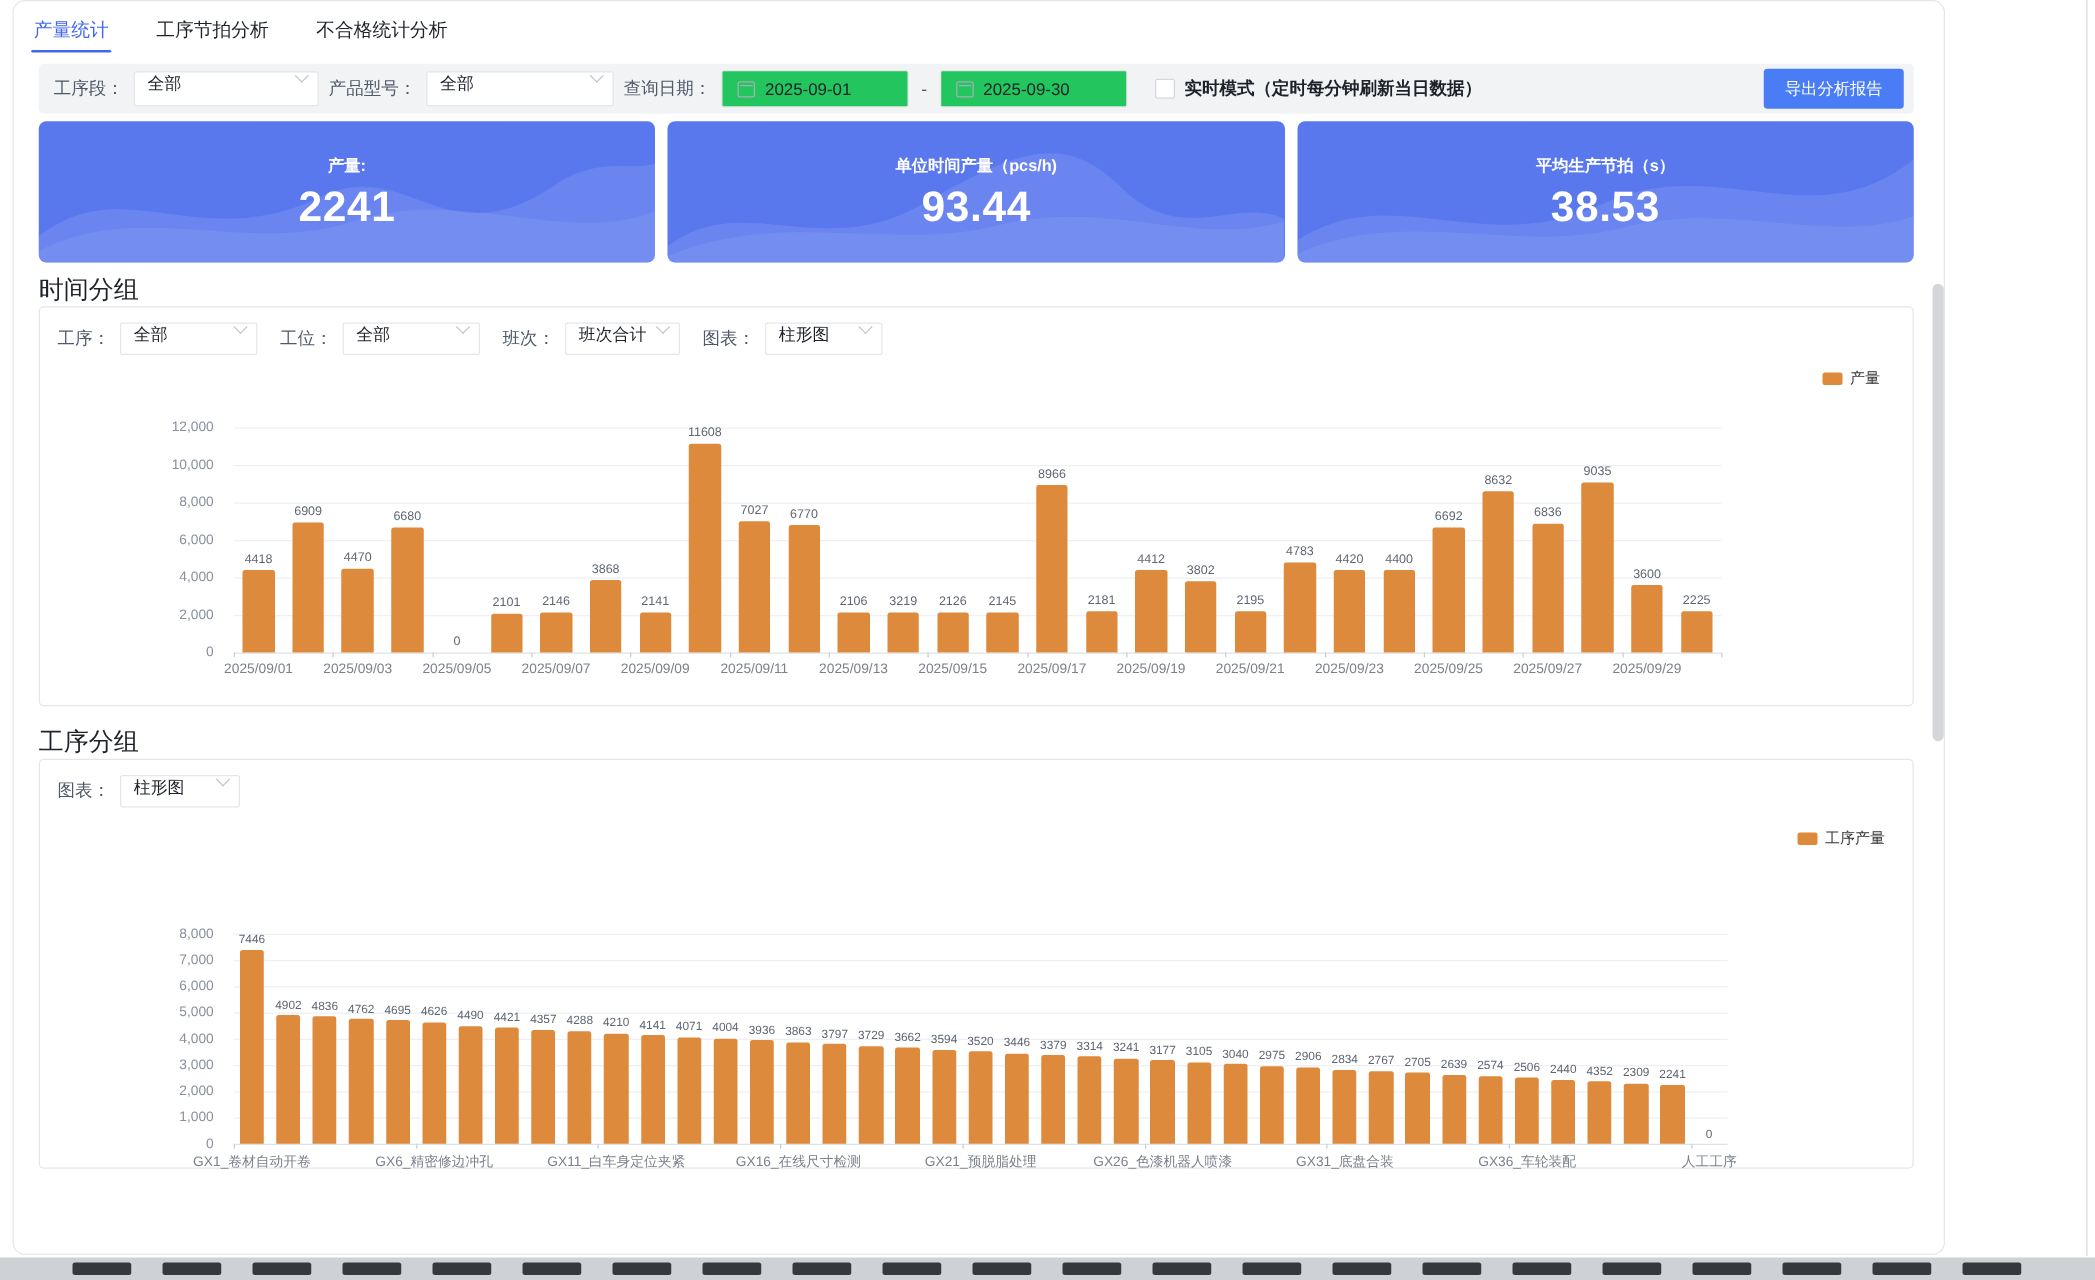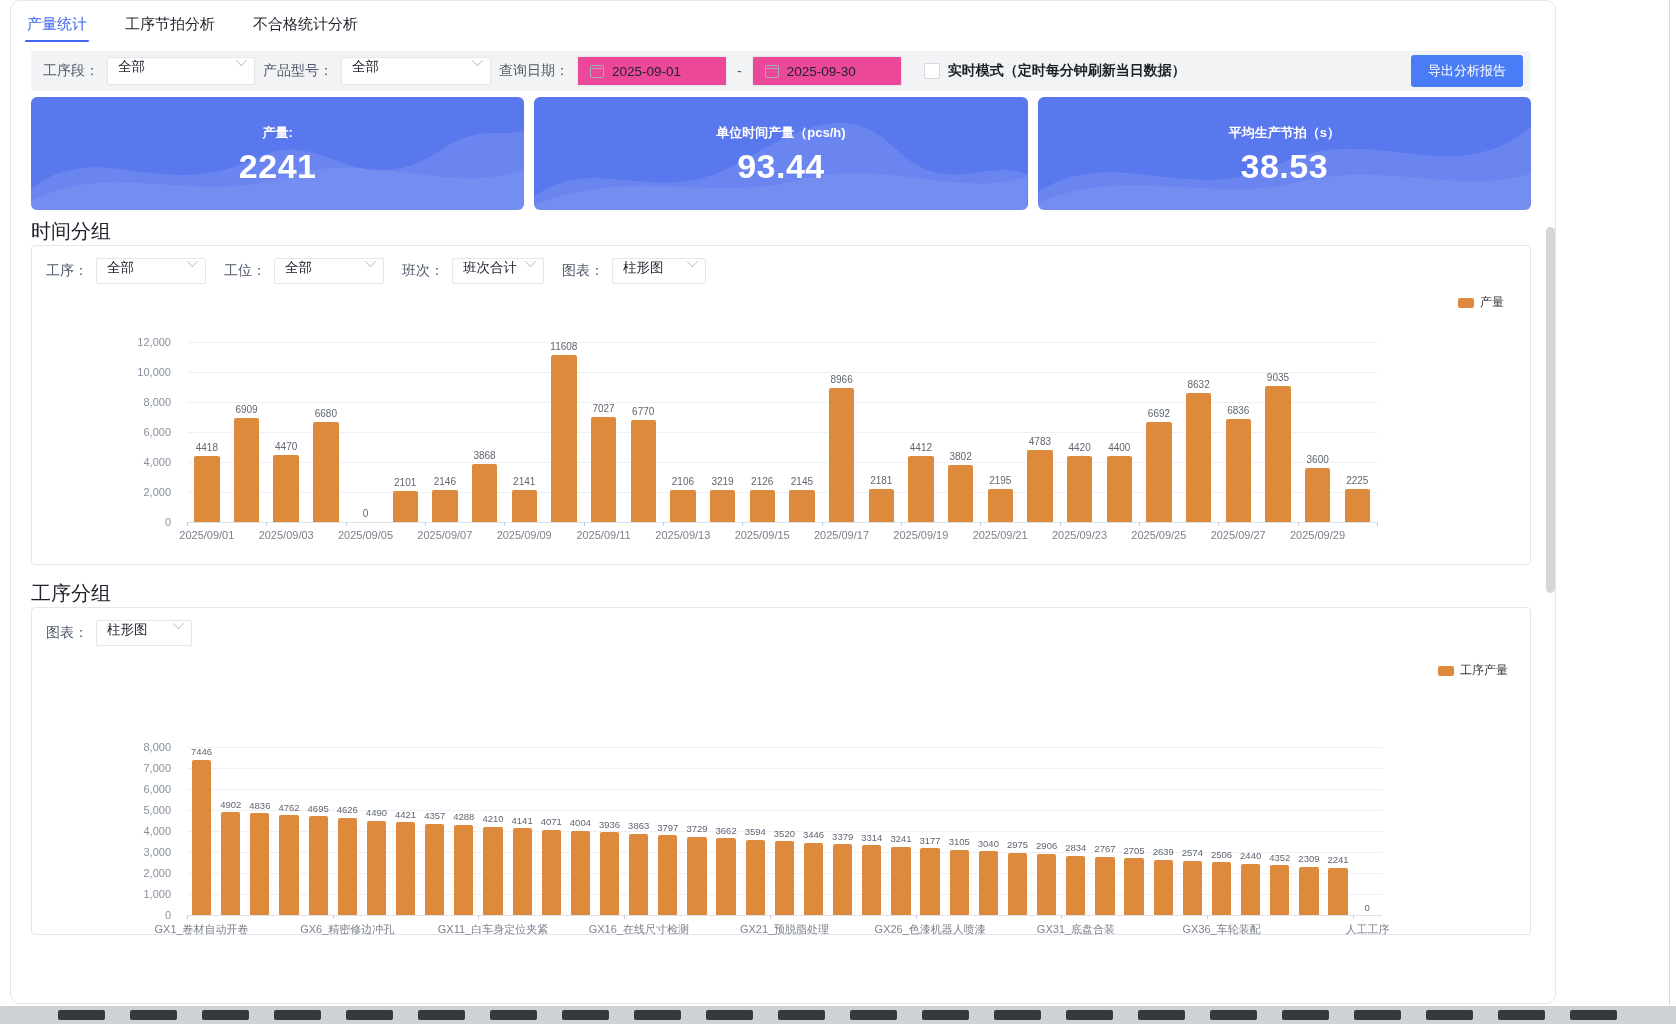--- a/index.html
+++ b/index.html
@@ -18,21 +18,21 @@
 
   
   .filter-bar{position:absolute;left:20px;top:50px;width:1500px;height:40px;background:#f2f3f5;
               border-radius:4px;display:flex;align-items:center;padding:0 8px 0 12px;box-sizing:border-box;gap:8px;}
   .f-label{font-size:14px;color:#4e5969;white-space:nowrap;}
   .select{background:#fff;border:1px solid #e5e6eb;border-radius:2px;height:28px;display:flex;
           justify-content:space-between;padding:0 10px;font-size:13.5px;color:#1d2129;
           box-sizing:border-box;cursor:pointer;}
   .chev{width:7px;height:7px;border-right:1.5px solid #c2c7d0;border-bottom:1.5px solid #c2c7d0;
         transform:rotate(45deg) translateY(-2px);flex:0 0 auto;margin-left:8px;}
-  .date-input{background:#ec4899;border:1px solid #e5e6eb;border-radius:2px;height:30px;display:flex;
+  .date-input{background:#22c55e;border:1px solid #e5e6eb;border-radius:2px;height:30px;display:flex;
               align-items:center;gap:8px;padding:0 12px;font-size:13.5px;color:#1d2129;box-sizing:border-box;cursor:text;}
   .cal-icon{width:12px;height:11px;border:1.5px solid #a9aeb8;border-radius:2px;position:relative;flex:0 0 auto;}
   .cal-icon::before{content:"";position:absolute;left:1px;right:1px;top:2px;height:1.5px;background:#a9aeb8;}
   .date-dash{color:#4e5969;font-size:14px;margin:0 2px;}
   .checkbox{width:14px;height:14px;background:#fff;border:1px solid #d4d7de;border-radius:2px;
             margin-left:14px;flex:0 0 auto;cursor:pointer;}
   .cb-label{font-size:14px;color:#1d2129;font-weight:600;white-space:nowrap;}
   .export-btn{margin-left:auto;background:var(--btn-blue,#4a7df5);color:#fff;font-size:13px;border:none;
               border-radius:3px;padding:7px 17px;cursor:pointer;font-family:inherit;}
 

